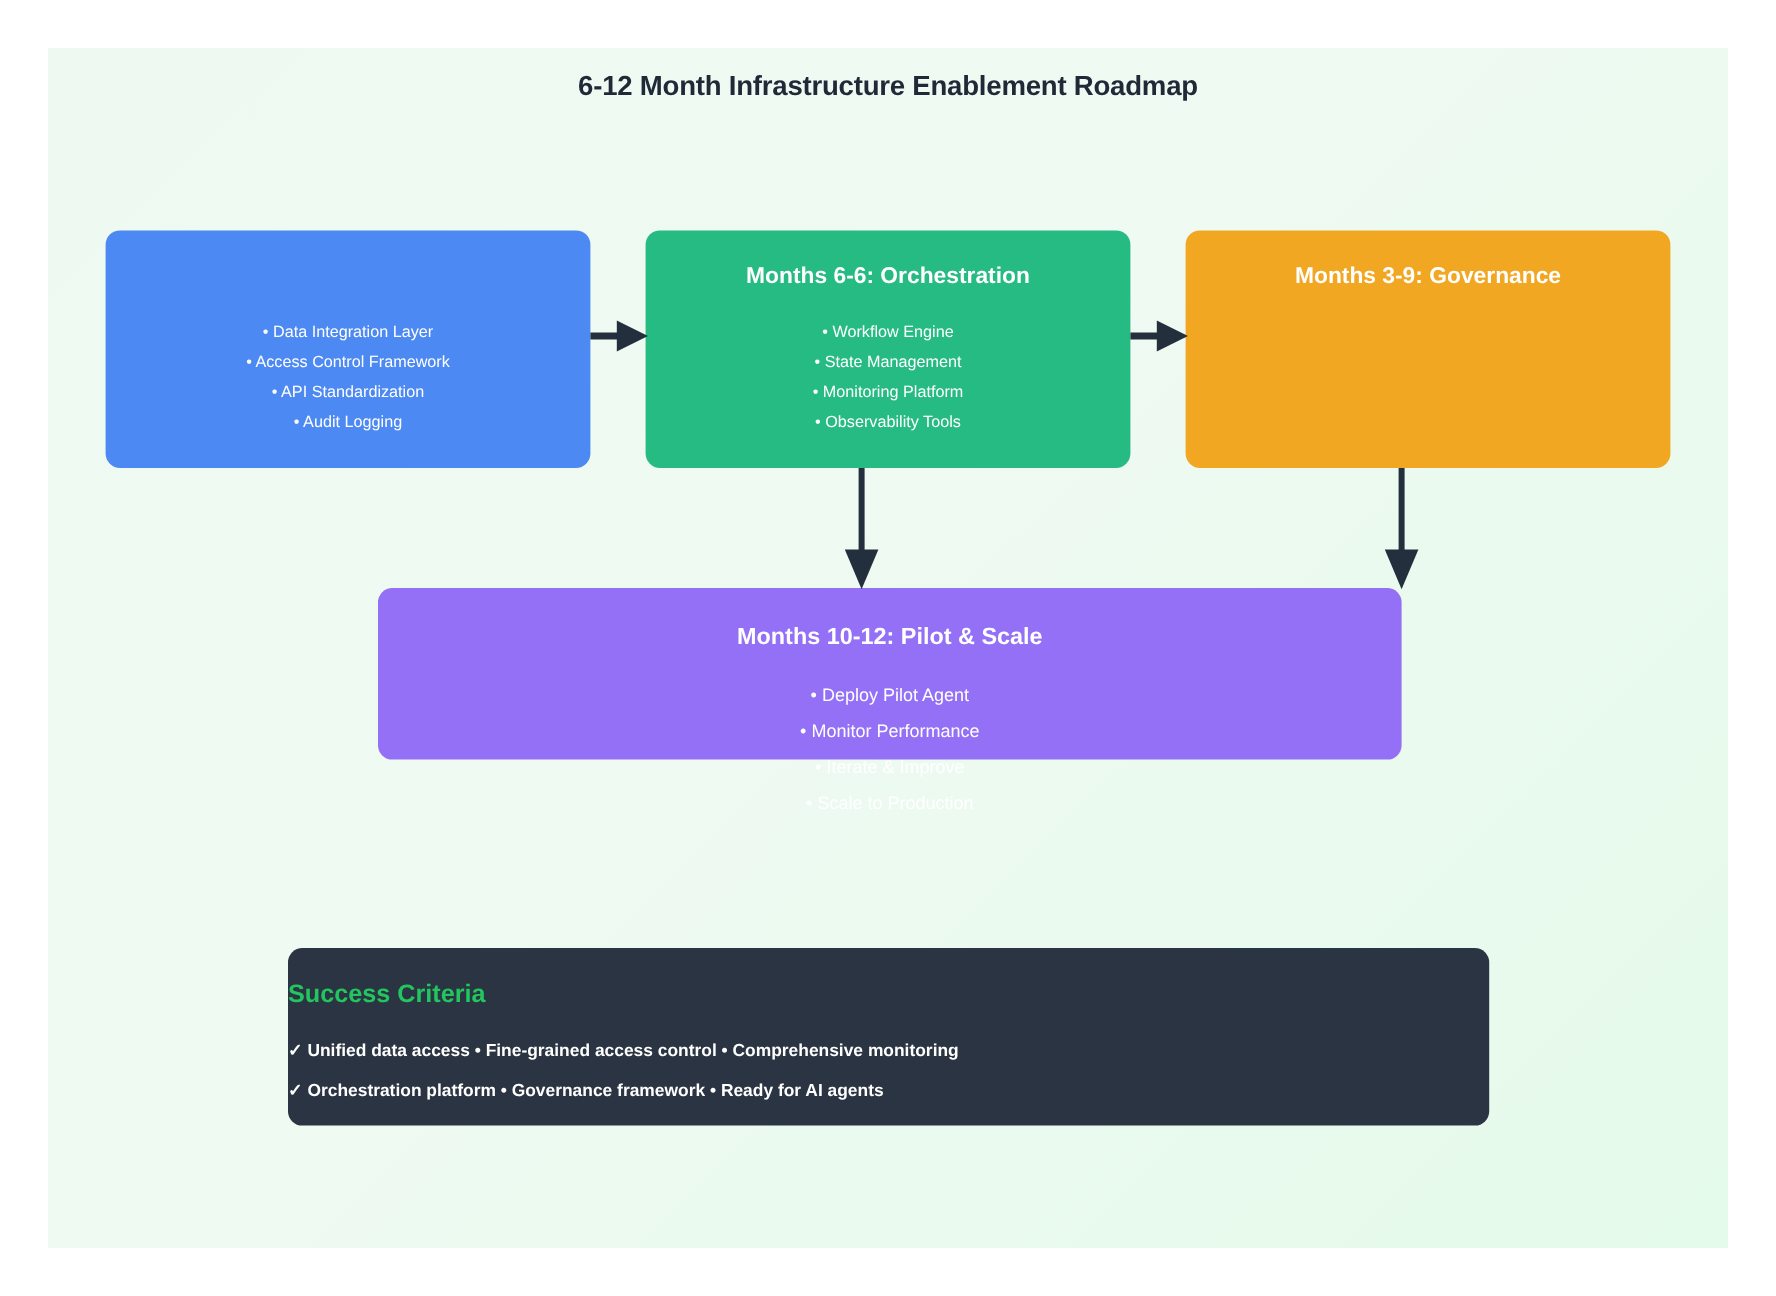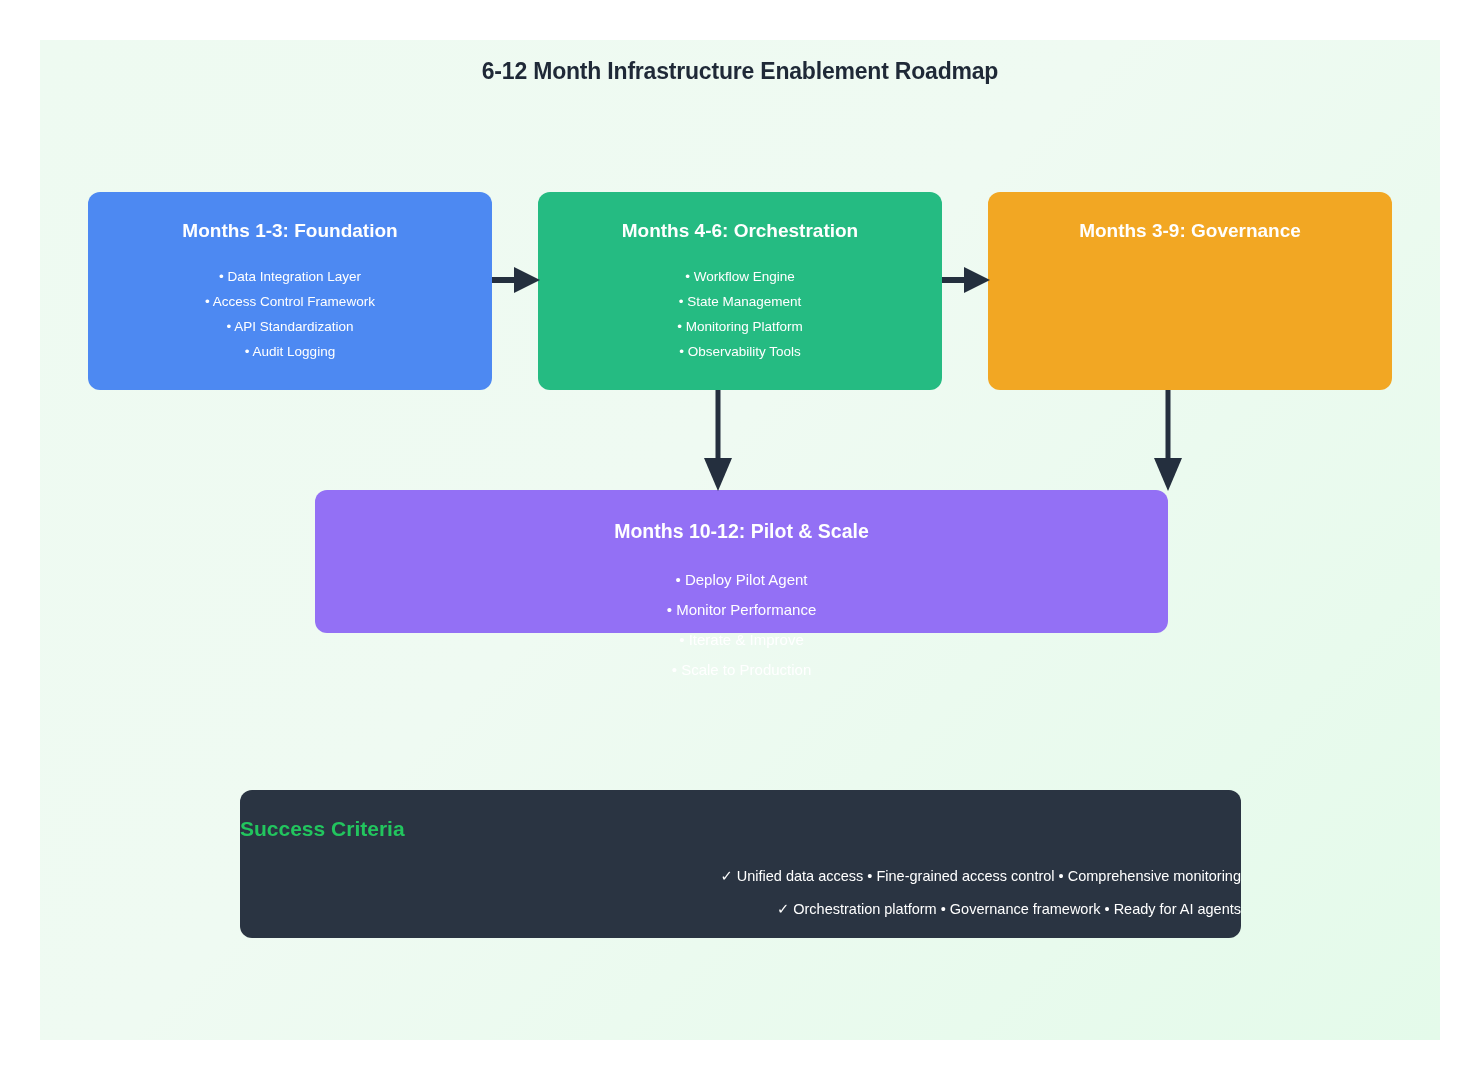--- a/index.html
+++ b/index.html
@@ -119,21 +119,22 @@
     text-align: left;
     font-size: 21px;
     font-weight: bold;
     color: #22c55e;
   }
   #success-lines {
     position: absolute;
     left: 0;
     top: 70px;
     width: 100%;
-    text-align: right;
+    text-align: left;
+    font-weight: bold;
   }
   .success-line {
     font-size: 14.5px;
     line-height: 33px;
     color: #ffffff;
     white-space: nowrap;
   }
 
   
   .arrow-svg {
@@ -146,31 +147,30 @@
   #arrow-v2 { left: 1110px; top: 350px; }
 </style>
 </head>
 <body>
 
 <div id="canvas">
 
   <div id="page-title">6-12 Month Infrastructure Enablement Roadmap</div>
 
   <div class="phase-box row1" id="box-foundation">
-    <div class="phase-title">Months 1-3: Foundation</div>
     <div class="phase-items">
       <div class="phase-item">• Data Integration Layer</div>
       <div class="phase-item">• Access Control Framework</div>
       <div class="phase-item">• API Standardization</div>
       <div class="phase-item">• Audit Logging</div>
     </div>
   </div>
 
   <div class="phase-box row1" id="box-orchestration">
-    <div class="phase-title">Months 4-6: Orchestration</div>
+    <div class="phase-title">Months 6-6: Orchestration</div>
     <div class="phase-items">
       <div class="phase-item">• Workflow Engine</div>
       <div class="phase-item">• State Management</div>
       <div class="phase-item">• Monitoring Platform</div>
       <div class="phase-item">• Observability Tools</div>
     </div>
   </div>
 
   <div class="phase-box row1" id="box-governance">
     <div class="phase-title">Months 3-9: Governance</div>

